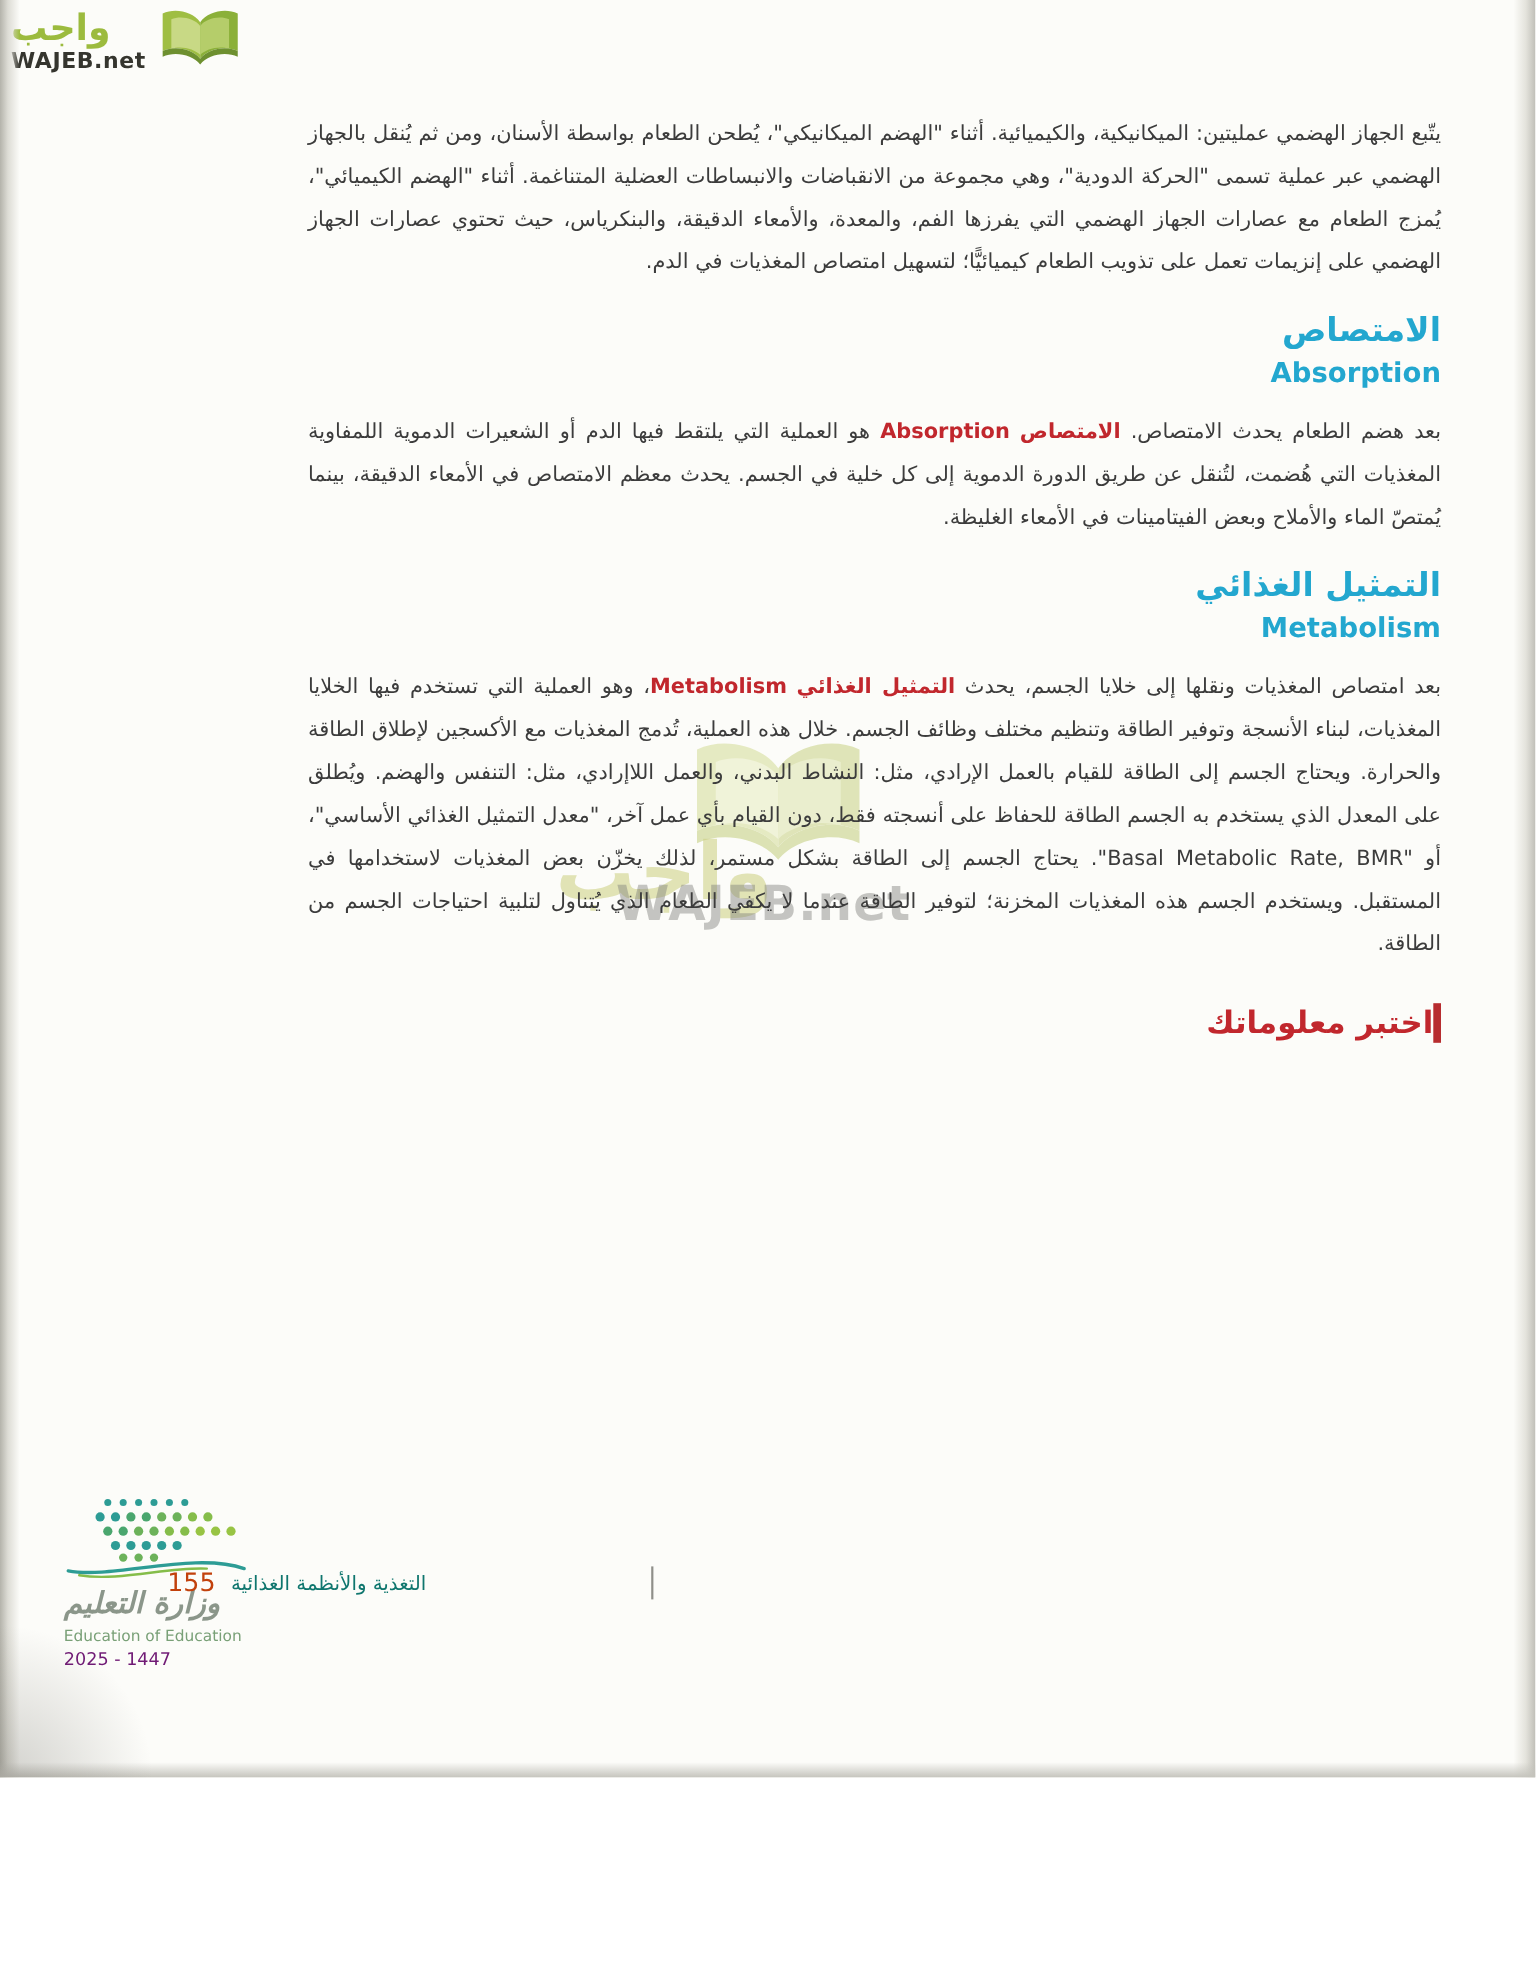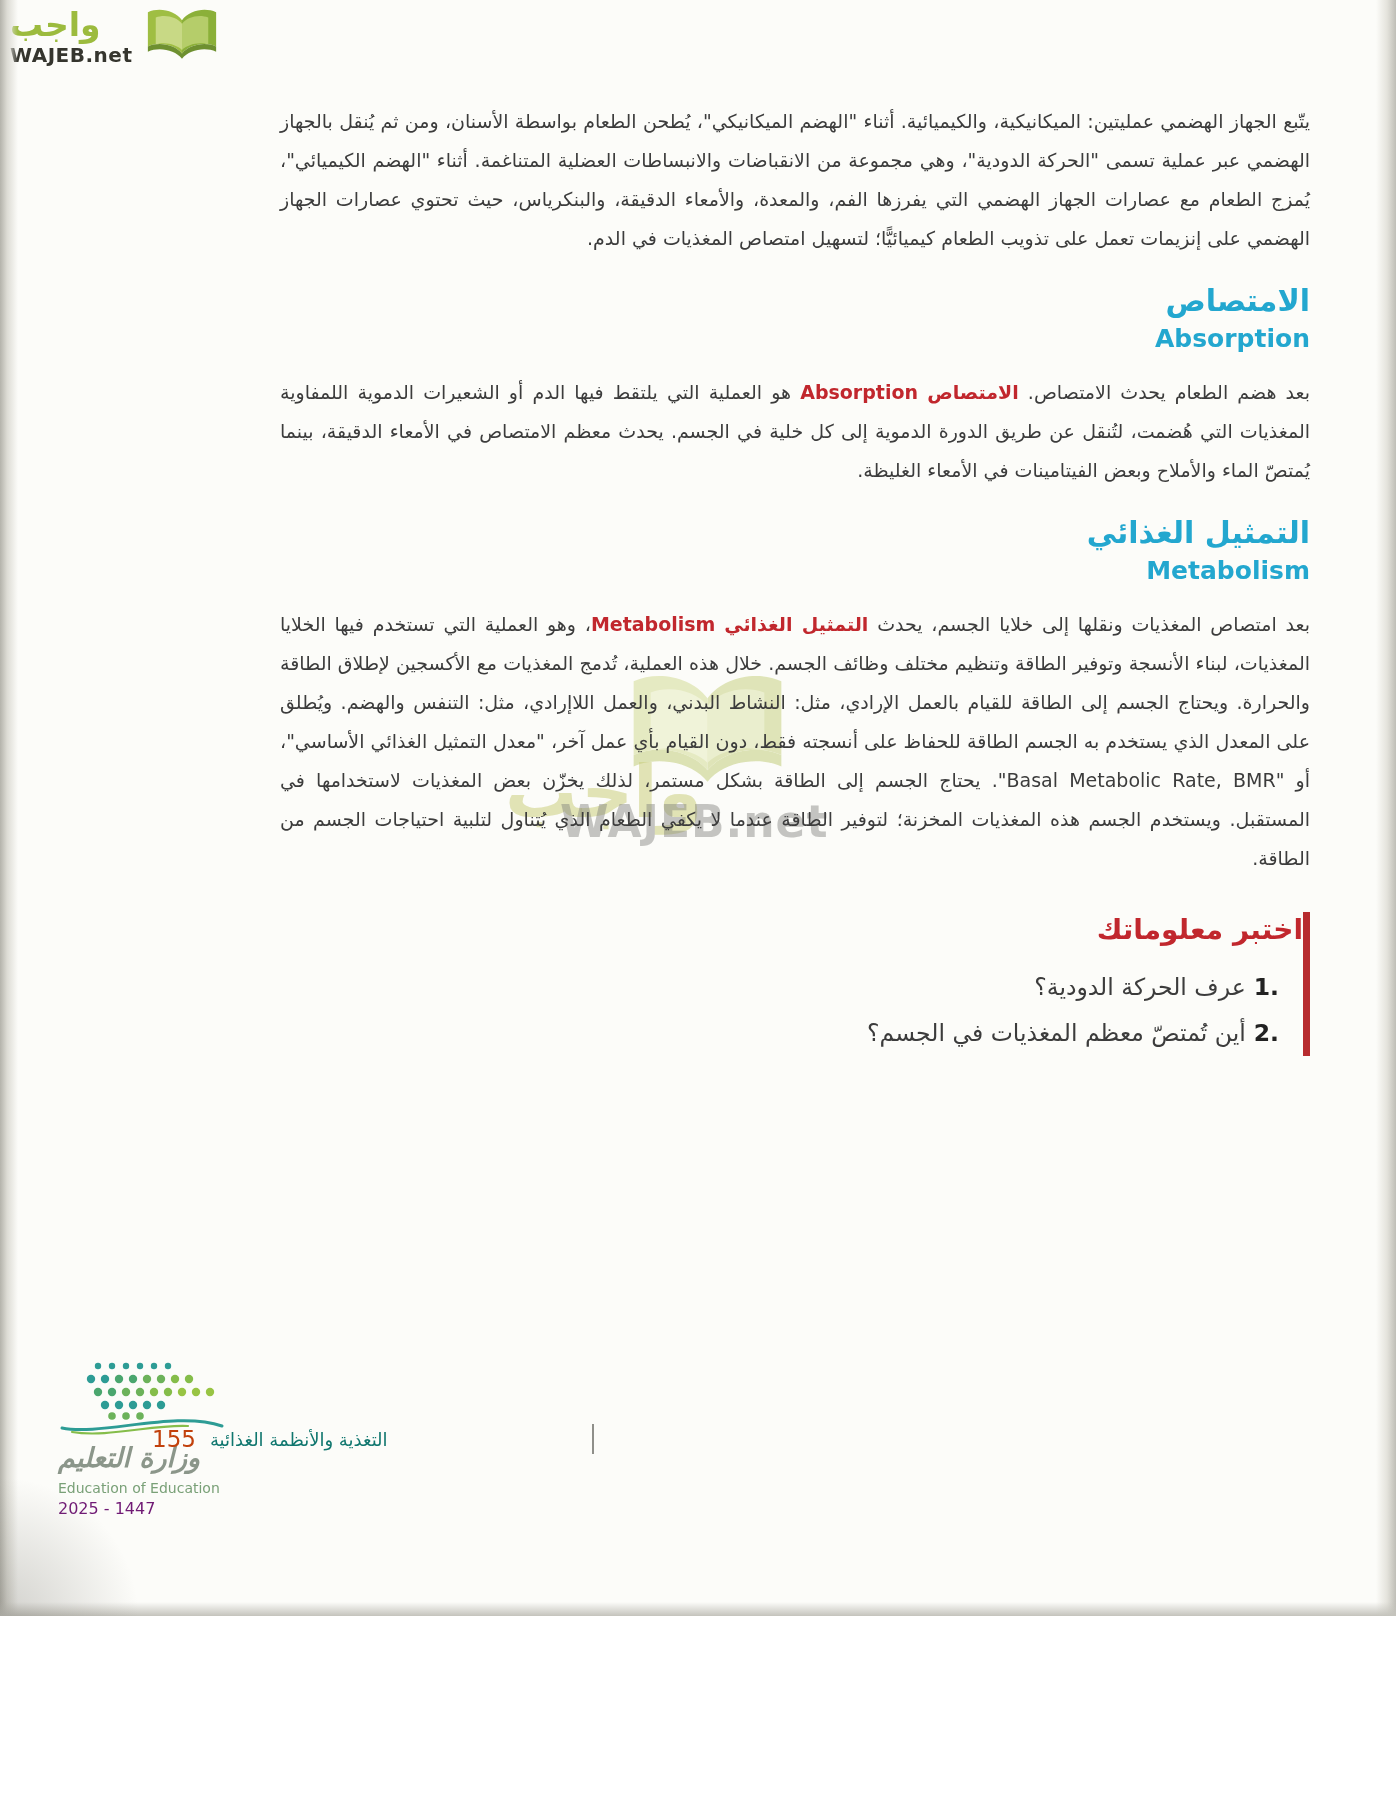--- a/index.html
+++ b/index.html
@@ -166,24 +166,20 @@
     <section>
       <h2 class="sec-head">
         <span class="head-ar">التمثيل الغذائي</span>
         <span class="head-en">Metabolism</span>
       </h2>
       <p class="body"><span>بعد امتصاص المغذيات ونقلها إلى خلايا الجسم، يحدث </span><span class="term-ar">التمثيل الغذائي</span> <span class="term-en">Metabolism</span><span>، وهو العملية التي تستخدم فيها الخلايا المغذيات، لبناء الأنسجة وتوفير الطاقة وتنظيم مختلف وظائف الجسم. خلال هذه العملية، تُدمج المغذيات مع الأكسجين لإطلاق الطاقة والحرارة. ويحتاج الجسم إلى الطاقة للقيام بالعمل الإرادي، مثل: النشاط البدني، والعمل اللاإرادي، مثل: التنفس والهضم. ويُطلق على المعدل الذي يستخدم به الجسم الطاقة للحفاظ على أنسجته فقط، دون القيام بأي عمل آخر، "معدل التمثيل الغذائي الأساسي"، أو "Basal Metabolic Rate, BMR". يحتاج الجسم إلى الطاقة بشكل مستمر، لذلك يخزّن بعض المغذيات لاستخدامها في المستقبل. ويستخدم الجسم هذه المغذيات المخزنة؛ لتوفير الطاقة عندما لا يكفي الطعام الذي يُتناول لتلبية احتياجات الجسم من الطاقة.</span></p>
     </section>
 
     <section class="quiz">
       <h3 class="quiz-head">اختبر معلوماتك</h3>
-      <ol class="quiz-list">
-        <li class="quiz-item"><span class="qnum">1.</span><span>عرف الحركة الدودية؟</span></li>
-        <li class="quiz-item"><span class="qnum">2.</span><span>أين تُمتصّ معظم المغذيات في الجسم؟</span></li>
-      </ol>
     </section>
 
   </main>
 
   <div class="ministry">
     <svg class="moe-dots" viewBox="0 0 168 80" aria-hidden="true">
       <g fill="#2d9c95">
         <circle cx="40" cy="8" r="3.2"></circle>
           <circle cx="54" cy="8" r="3.2"></circle>
           <circle cx="68" cy="8" r="3.2"></circle>

